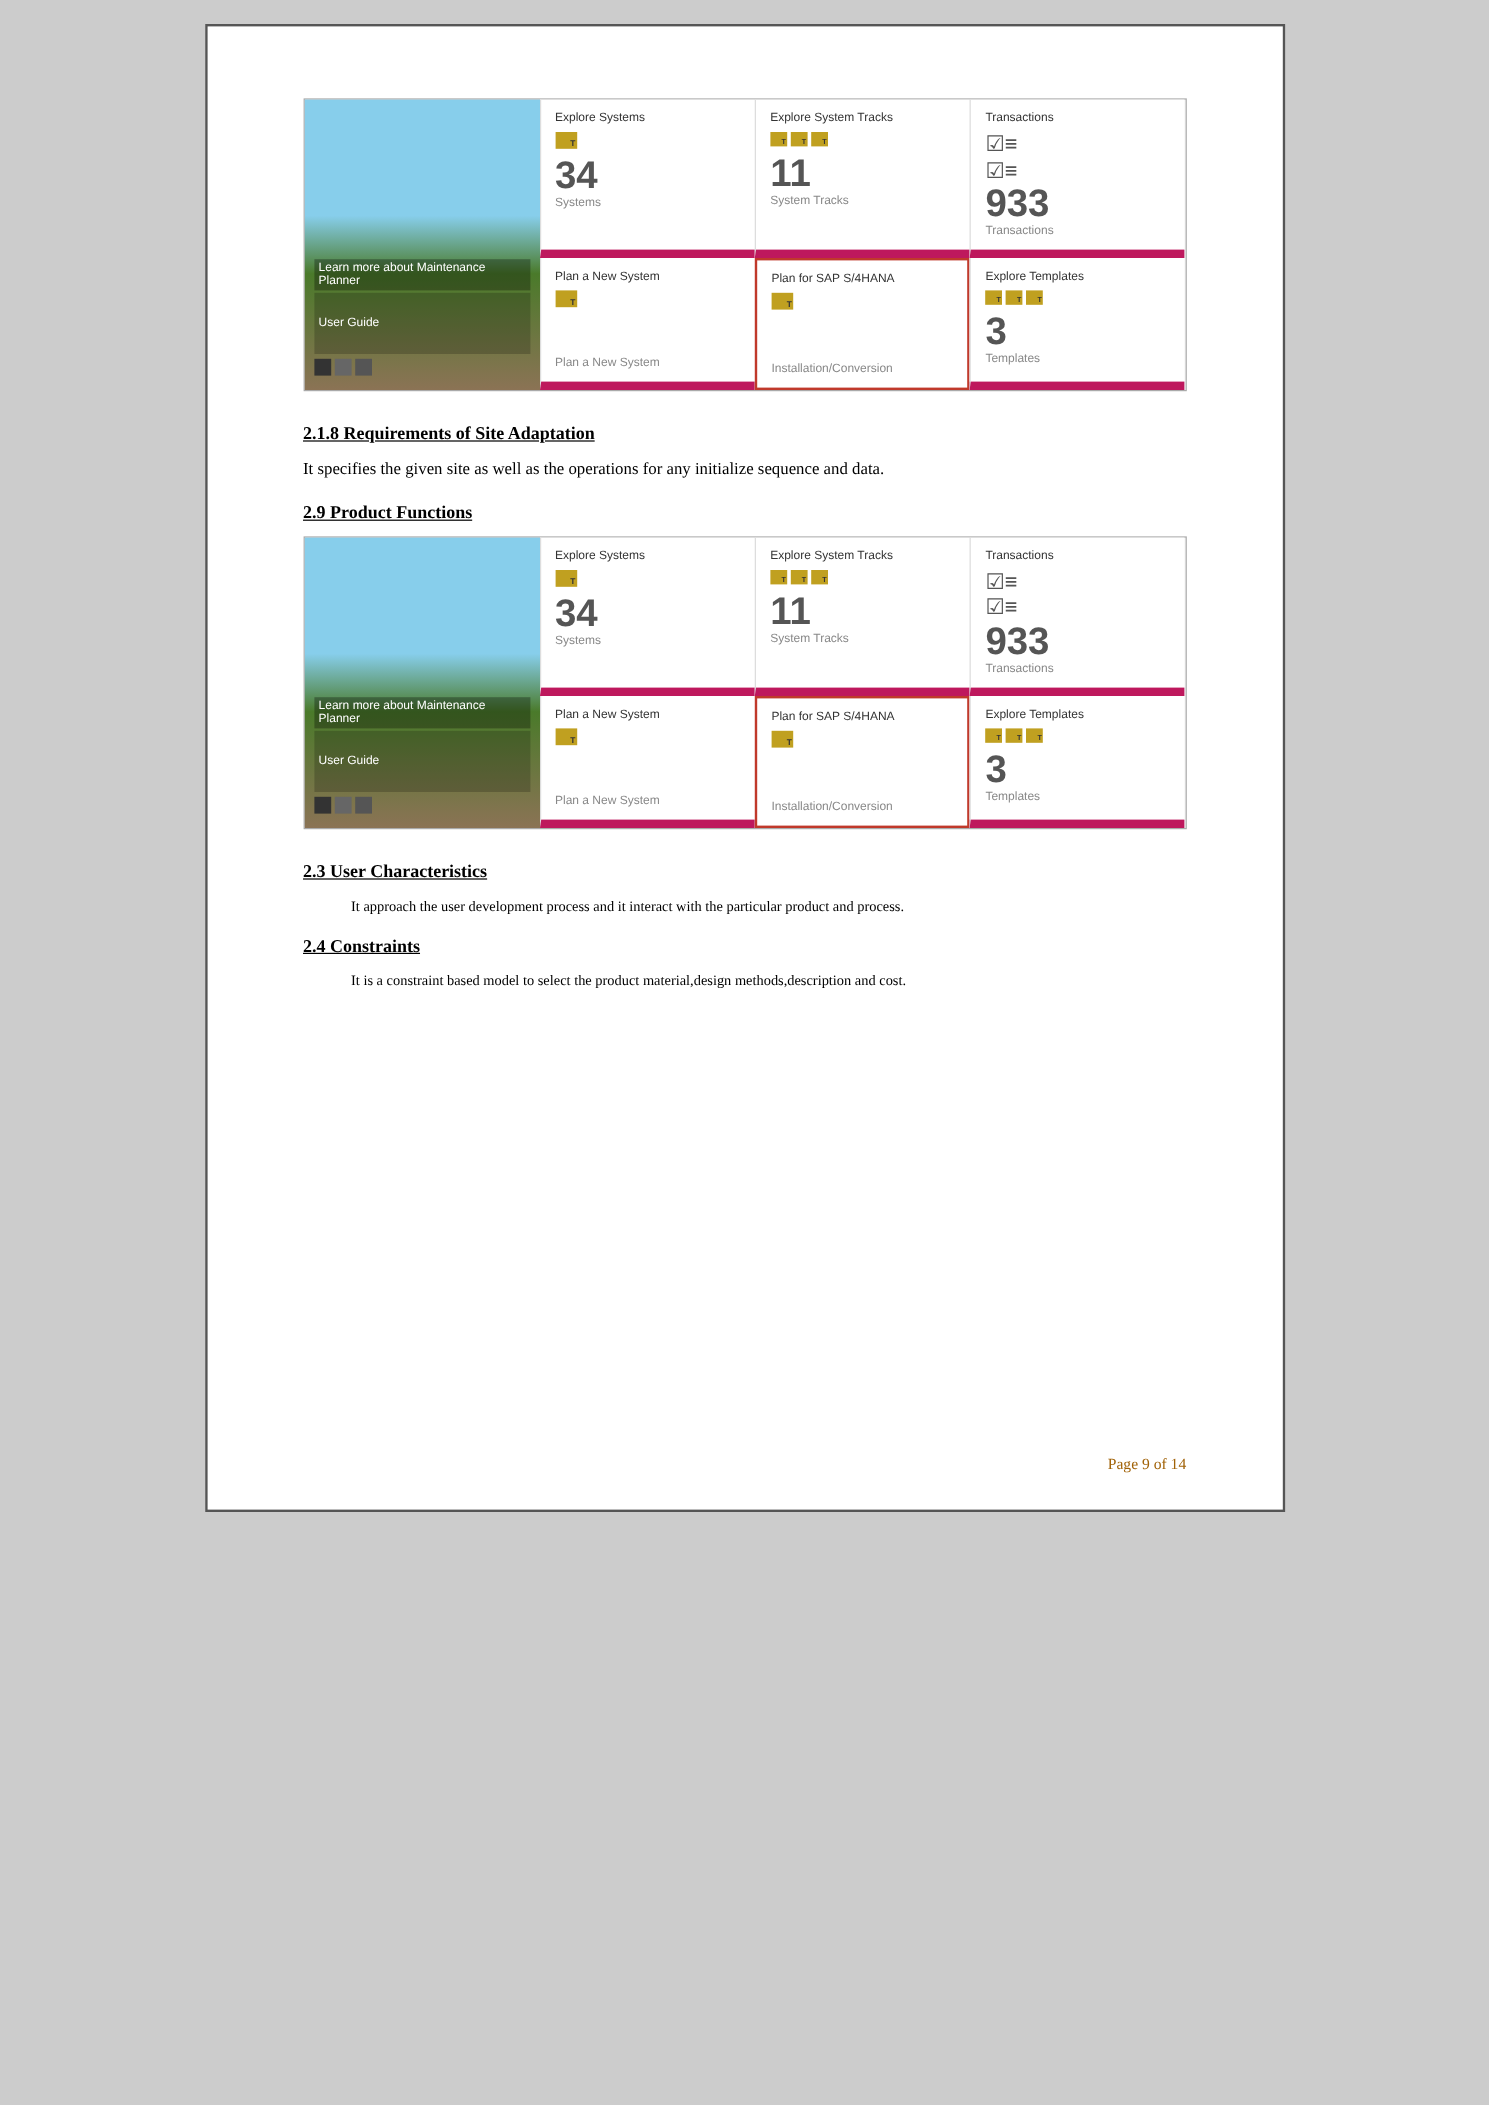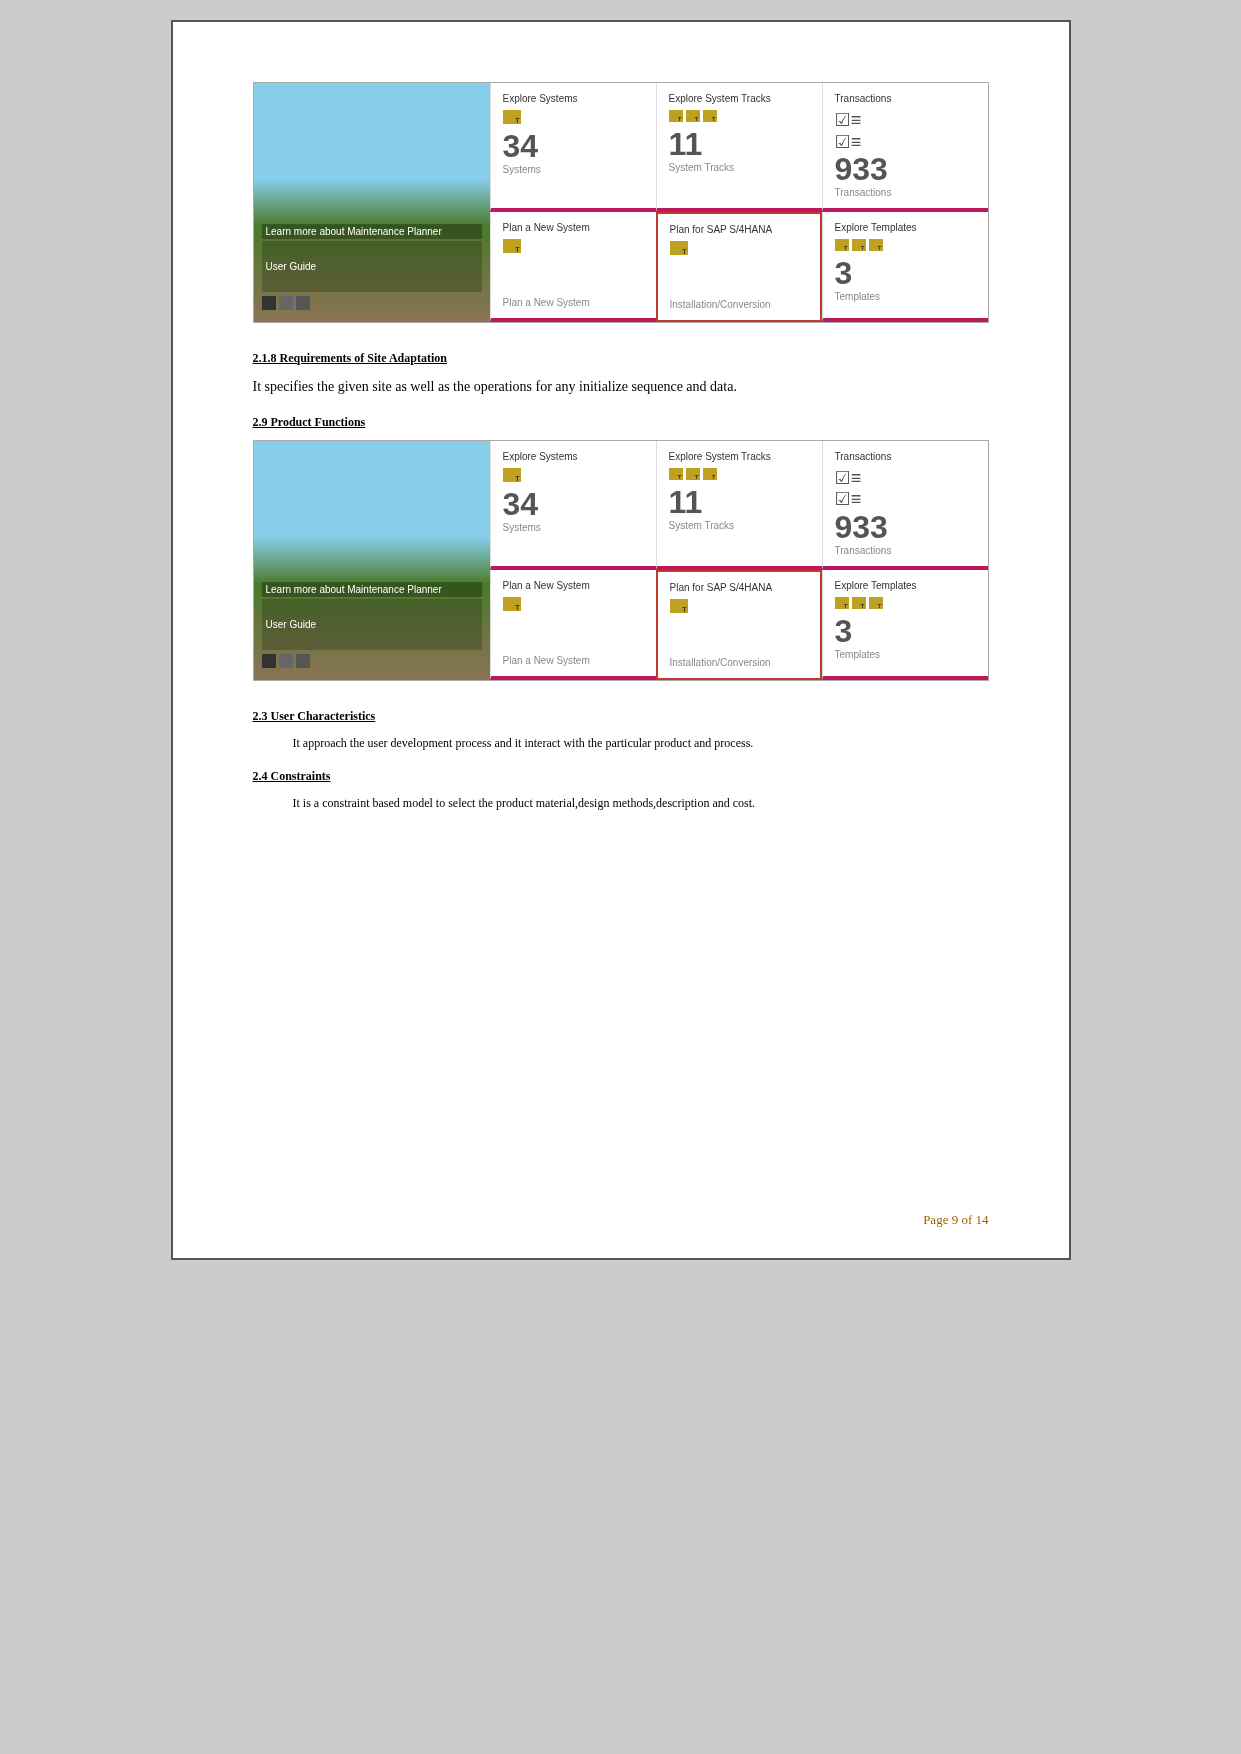--- a/index.html
+++ b/index.html
@@ -14,21 +14,21 @@
     }
     .page {
       width: 900px;
       min-height: 1240px;
       background: #fff;
       border: 2px solid #555;
       padding: 60px 80px 60px 80px;
       position: relative;
     }
     .section-heading {
-      font-size: 12px;
+      font-size: 15px;
       font-weight: bold;
       text-decoration: underline;
       margin-bottom: 10px;
       margin-top: 0;
     }
     .body-text {
       font-size: 14px;
       line-height: 1.6;
       margin-bottom: 16px;
       text-align: justify;
@@ -49,21 +49,21 @@
       margin-bottom: 28px;
       font-family: Arial, sans-serif;
       font-size: 11px;
       background: #f5f5f5;
     }
     .dashboard-row {
       display: flex;
       flex-direction: row;
     }
     .dashboard-left {
-      width: 236px;
+      width: 196px;
       min-height: 120px;
       background: #6a8a5a;
       position: relative;
       overflow: hidden;
       display: flex;
       flex-direction: column;
       justify-content: flex-end;
       padding: 8px;
     }
     .dashboard-left.landscape {
@@ -100,21 +100,21 @@
     .dash-icon-sq.dark { background: #333; }
     .dash-icon-sq.mid { background: #666; }
 
     .dashboard-grid {
       flex: 1;
       display: grid;
       grid-template-columns: 1fr 1fr 1fr;
     }
     .dash-cell {
       border-left: 1px solid #ddd;
-      border-bottom: 4px solid #be185d;
+      border-bottom: 7px solid #be185d;
       padding: 10px 12px;
       background: #fff;
       display: flex;
       flex-direction: column;
       align-items: flex-start;
       min-height: 110px;
     }
     .dash-cell.highlighted {
       border: 2px solid #c0392b;
     }

